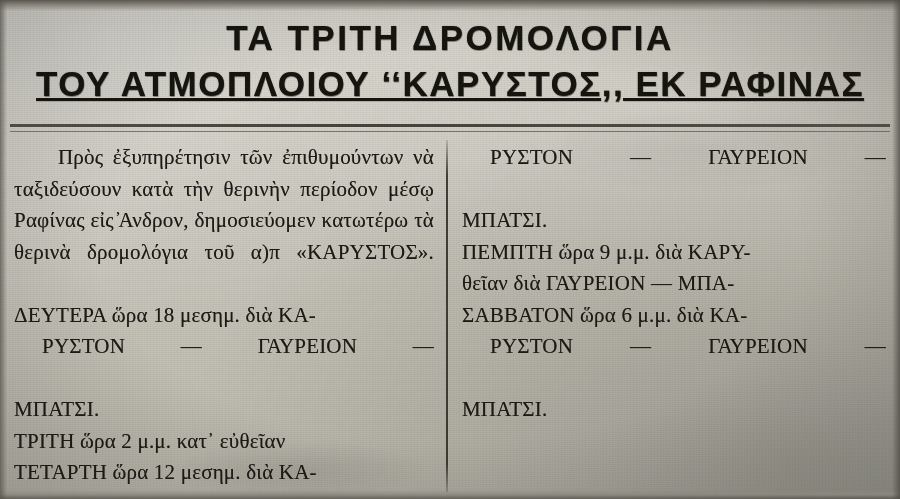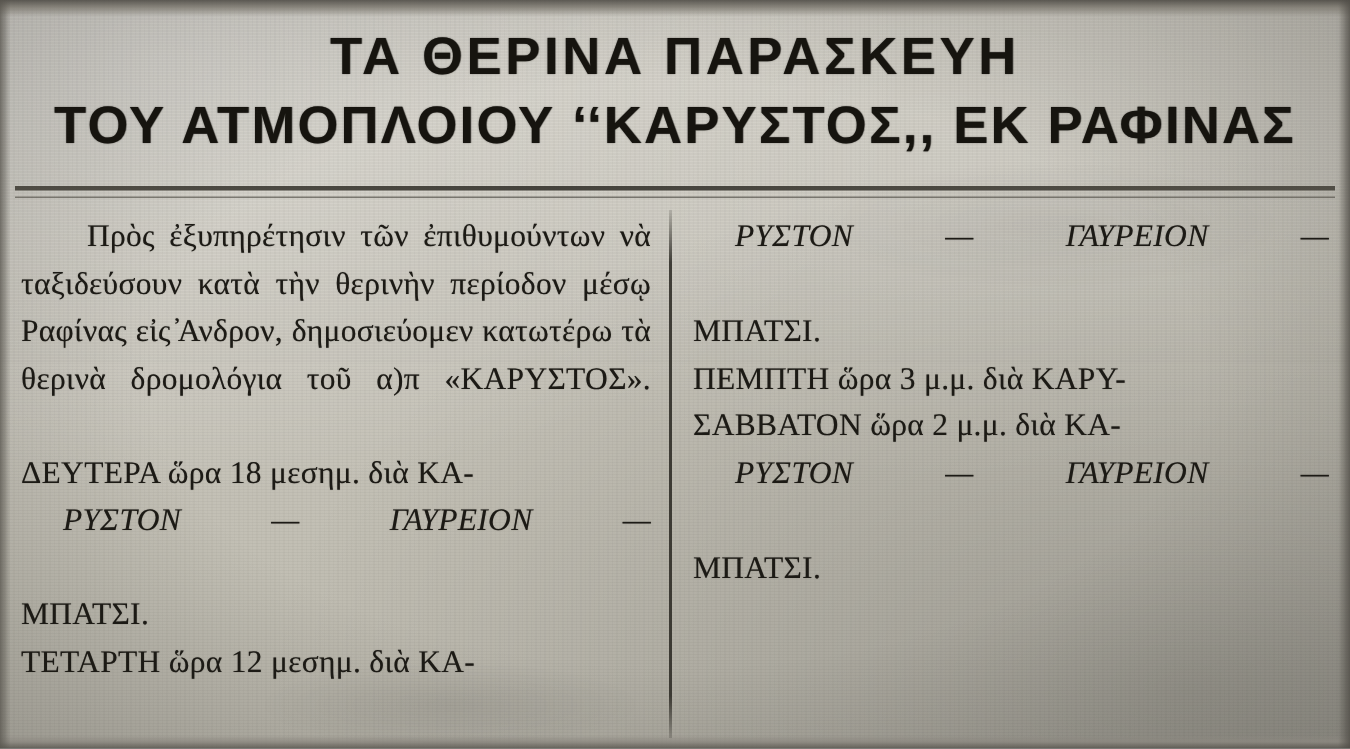--- a/index.html
+++ b/index.html
@@ -92,20 +92,21 @@
     letter-spacing: 2.5px;
     transform: scaleX(1.0);
   }
   .headline-2 {
     position: absolute;
     left: 0; right: 0;
     top: 64px;
     font-size: 35px;
     line-height: 40px;
     letter-spacing: 1.5px;
+    text-decoration: underline;
   }
 
   
   .rule-under-head {
     position: absolute;
     left: 10px;
     right: 10px;
     top: 124px;
     height: 3px;
     background: linear-gradient(90deg, #3a372f, #2c2a24 40%, #3f3c34 100%);
@@ -144,21 +145,21 @@
     letter-spacing: 0.2px;
     text-shadow: 0 0 0.6px rgba(28,26,21,0.5);
   }
   .para.indent { text-indent: 44px; }
   .entry {
     margin: 0;
     text-align: justify;
     letter-spacing: 0.2px;
     text-shadow: 0 0 0.6px rgba(28,26,21,0.5);
   }
-  .entry.indent-small { text-indent: 28px; font-style: italic; }
+  .entry.indent-small { text-indent: 28px; }
   
   .justify-all {
     text-align: justify;
   }
   .justify-all::after {
     content: "";
     display: inline-block;
     width: 100%;
   }
 
@@ -178,46 +179,48 @@
 </style>
 </head>
 <body>
 
 <div id="page">
   <div id="paper-texture"></div>
   <div id="paper-grain"></div>
 
   <div id="content">
 
-    <div class="headline headline-1">ΤΑ ΘΕΡΙΝΑ ΠΑΡΑΣΚΕΥΗ</div>
+    <div class="headline headline-1">ΤΑ ΤΡΙΤΗ ΔΡΟΜΟΛΟΓΙΑ</div>
     <div class="headline headline-2">ΤΟΥ ΑΤΜΟΠΛΟΙΟΥ ‘‘ΚΑΡΥΣΤΟΣ,, ΕΚ ΡΑΦΙΝΑΣ</div>
 
     <div class="rule-under-head"></div>
     <div class="rule-under-head thin"></div>
     <div class="col-divider"></div>
 
     <div class="column col-left">
       <p class="para indent justify-all">Πρὸς ἐξυπηρέτησιν τῶν ἐπιθυμούντων νὰ ταξιδεύσουν κατὰ τὴν θερινὴν περίοδον μέσῳ Ραφίνας εἰς ̓Ανδρον, δημοσιεύομεν κατωτέρω τὰ θερινὰ δρομολόγια τοῦ α)π «ΚΑΡΥΣΤΟΣ».</p>
 
       <p class="entry">ΔΕΥΤΕΡΑ ὥρα 18 μεσημ. διὰ ΚΑ-</p>
       <p class="entry indent-small justify-all">ΡΥΣΤΟΝ — ΓΑΥΡΕΙΟΝ —</p>
       <p class="entry">ΜΠΑΤΣΙ.</p>
 
+      <p class="entry">ΤΡΙΤΗ ὥρα 2 μ.μ. κατ᾽ εὐθεῖαν</p>
 
       <p class="entry">ΤΕΤΑΡΤΗ ὥρα 12 μεσημ. διὰ ΚΑ-</p>
     </div>
 
     <div class="column col-right">
       <p class="entry indent-small justify-all">ΡΥΣΤΟΝ — ΓΑΥΡΕΙΟΝ —</p>
       <p class="entry">ΜΠΑΤΣΙ.</p>
 
-      <p class="entry">ΠΕΜΠΤΗ ὥρα 3 μ.μ. διὰ ΚΑΡΥ-</p>
-
-
-      <p class="entry">ΣΑΒΒΑΤΟΝ ὥρα 2 μ.μ. διὰ ΚΑ-</p>
+      <p class="entry">ΠΕΜΠΤΗ ὥρα 9 μ.μ. διὰ ΚΑΡΥ-</p>
+
+      <p class="entry">θεῖαν διὰ ΓΑΥΡΕΙΟΝ — ΜΠΑ-</p>
+
+      <p class="entry">ΣΑΒΒΑΤΟΝ ὥρα 6 μ.μ. διὰ ΚΑ-</p>
       <p class="entry indent-small justify-all">ΡΥΣΤΟΝ — ΓΑΥΡΕΙΟΝ —</p>
       <p class="entry">ΜΠΑΤΣΙ.</p>
 
     </div>
 
   </div>
 
   <div id="smudge"></div>
   <div id="vignette"></div>
   <div class="edge-top"></div>

